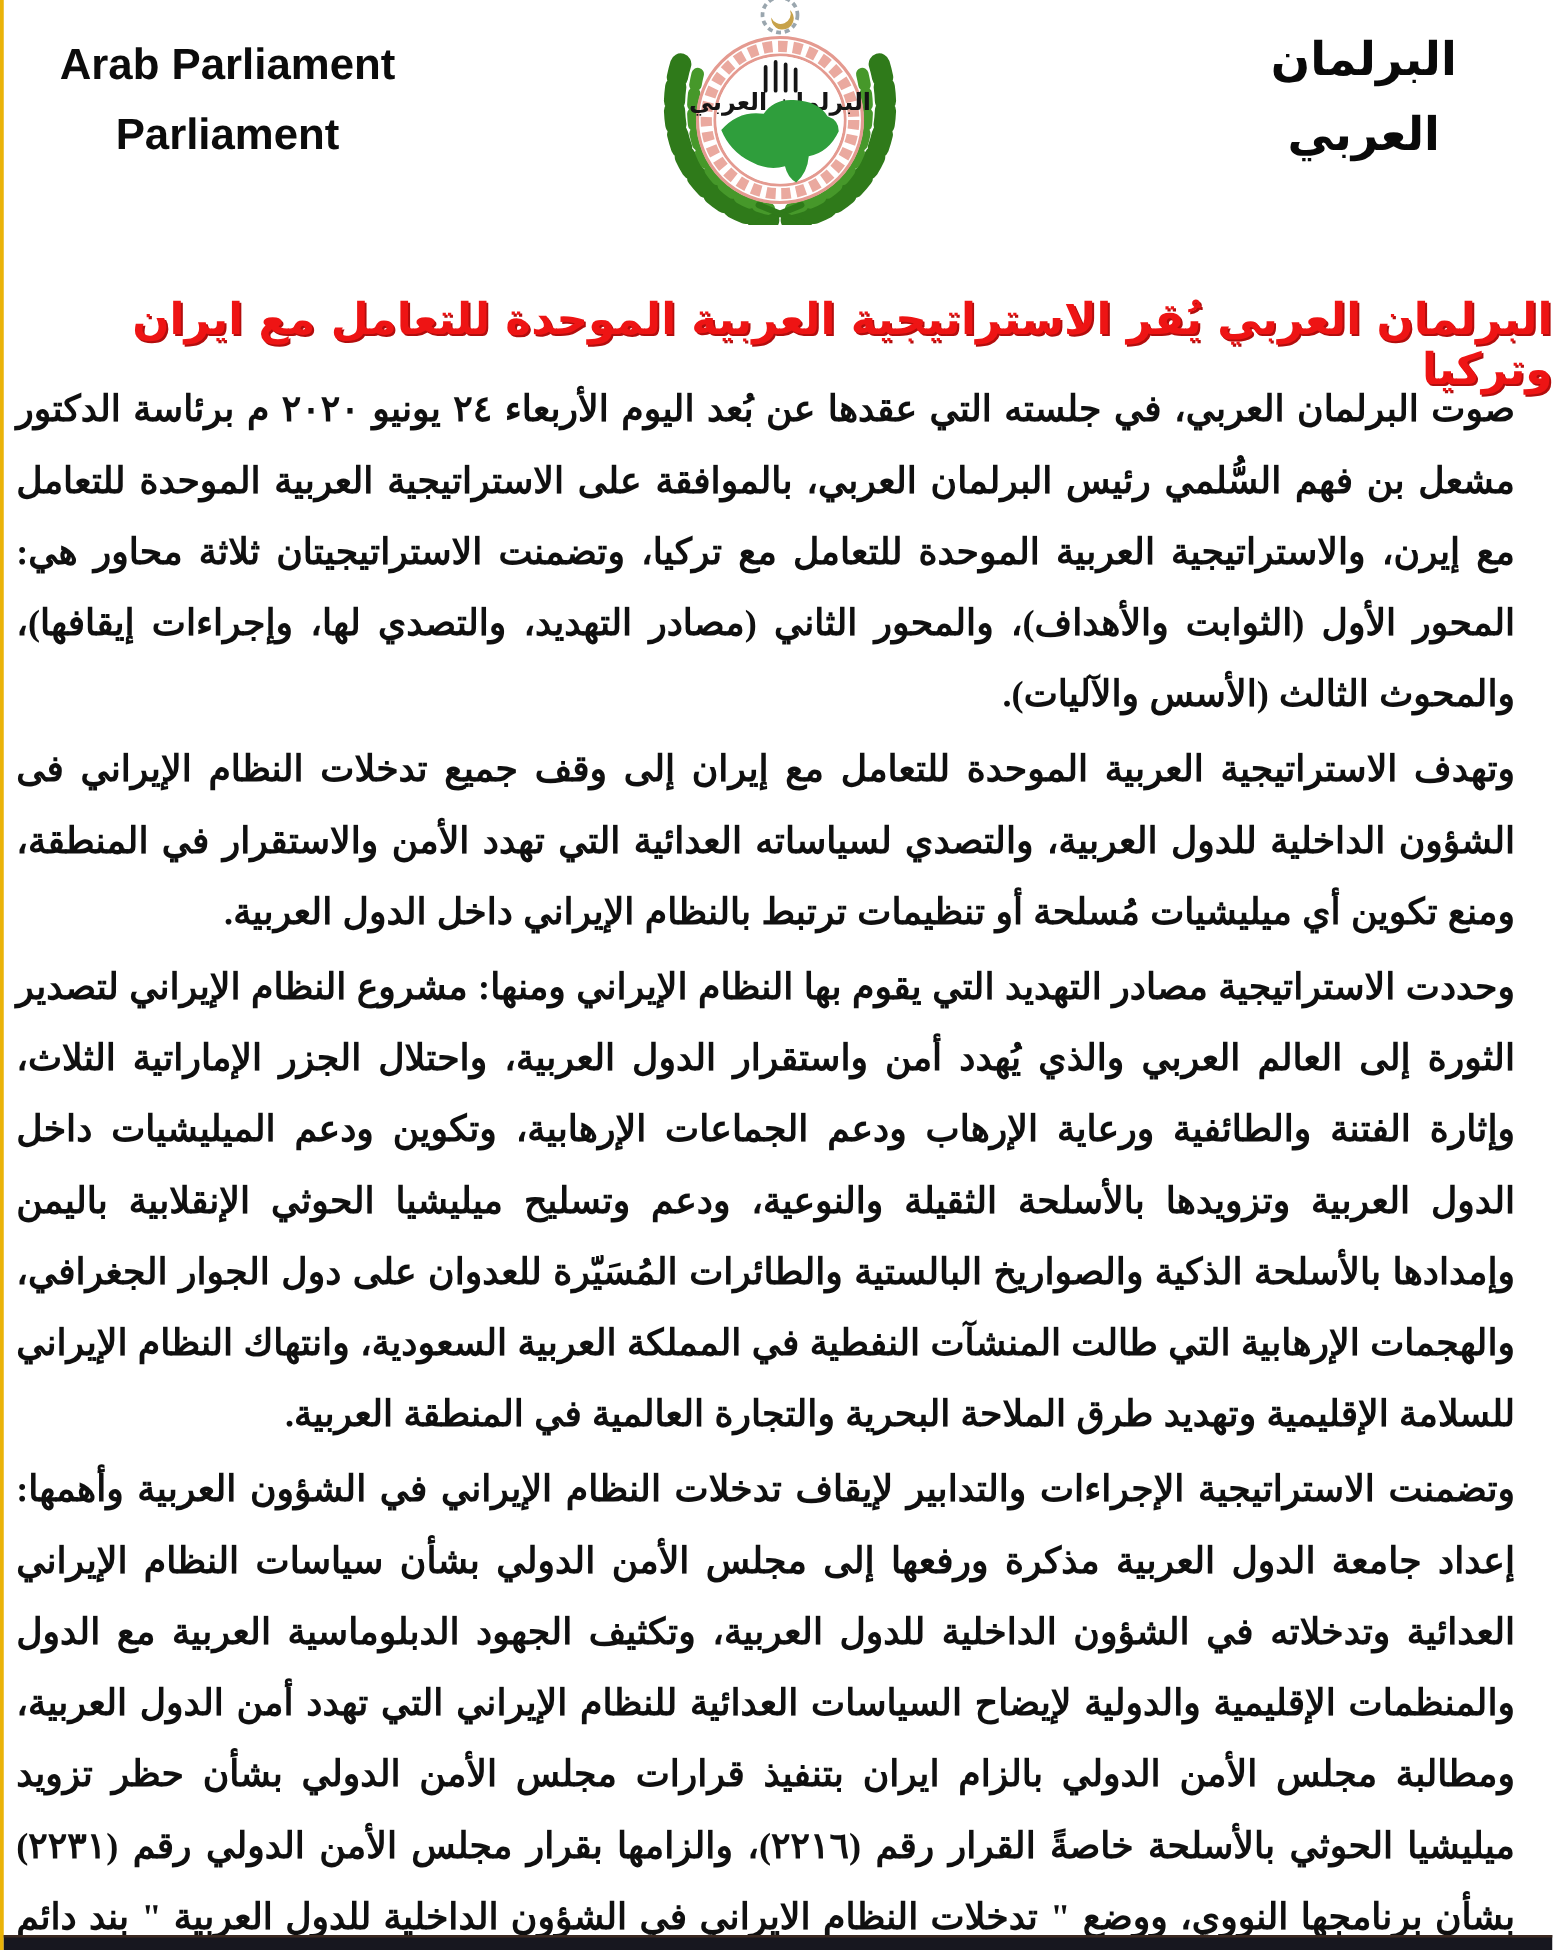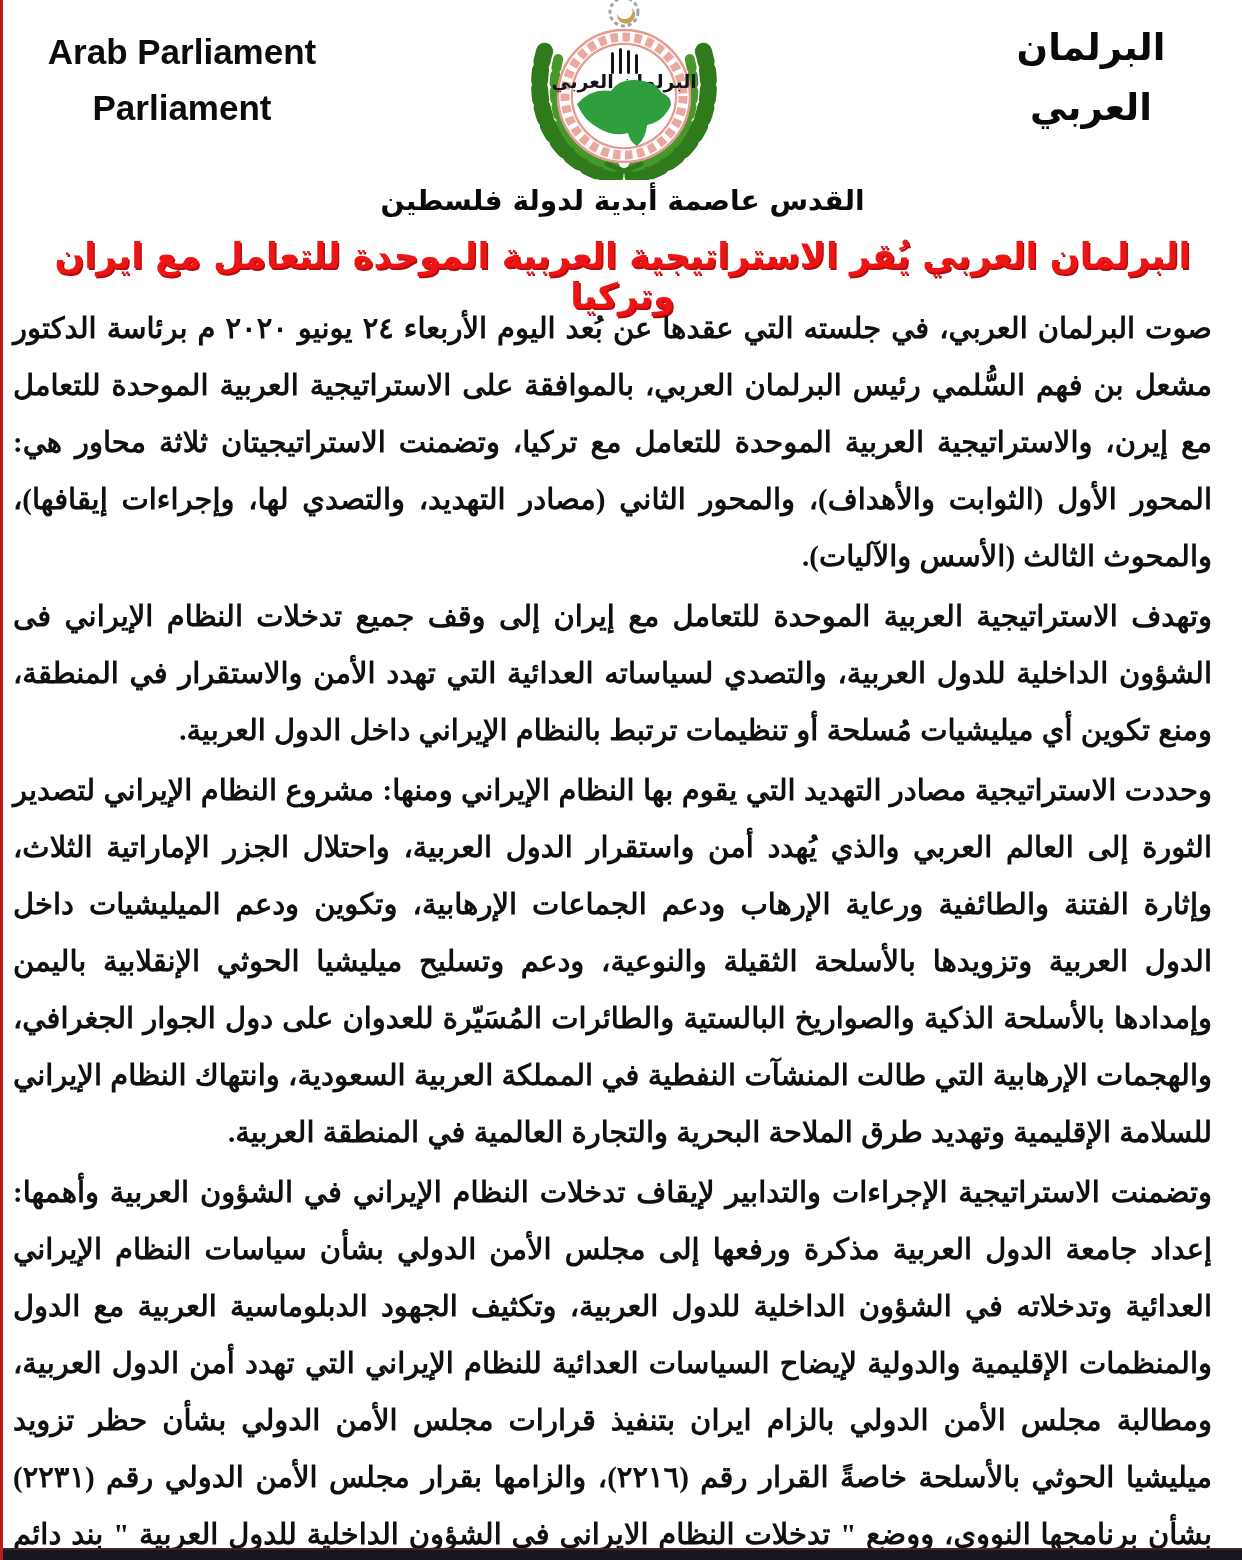--- a/index.html
+++ b/index.html
@@ -1,42 +1,42 @@
 <!DOCTYPE html>
 <html lang="ar"><head>
 <meta charset="utf-8">
 <style>
   html,body{margin:0;padding:0;background:#ffffff;}
   body{
     width:1242px;height:1560px;position:relative;overflow:hidden;
     font-family:"DejaVu Sans",sans-serif;
     -webkit-font-smoothing:antialiased;
   }
-  .page{position:absolute;inset:0;background:#ffffff;border-left:3px solid #b91c1c;}
+  .page{position:absolute;inset:0;background:#ffffff;border-left:3px solid #eab308;}
 
   
   .header{position:absolute;top:0;left:0;right:0;height:180px;}
   .hdr-en{
     position:absolute;left:14px;top:24px;width:330px;text-align:center;
     font-family:"Liberation Sans","DejaVu Sans",sans-serif;
     font-weight:bold;font-size:35px;line-height:56px;color:#0c0c0c;
   }
   .hdr-ar{
     position:absolute;right:16px;top:18px;width:270px;text-align:center;
     direction:rtl;font-weight:bold;font-size:37px;line-height:60px;color:#0a0a0a;
   }
   .hdr-logo{position:absolute;left:508px;top:0px;width:226px;height:180px;}
 
   
   .subtitle{
     position:absolute;top:184px;left:0;right:0;text-align:center;direction:rtl;
     font-weight:bold;font-size:28px;color:#0a0a0a;
   }
   .red-title{
-    position:absolute;top:236px;left:0;right:0;text-align:center;direction:rtl;
+    position:absolute;top:236px;left:0;right:0;direction:rtl;
     font-weight:bold;font-size:35px;color:#ee1414;
     text-shadow:1.5px 1.5px 0 #b20d0d;
   }
 
   
   .doc-body{
     position:absolute;top:300px;right:14px;left:10px;
     direction:rtl;text-align:justify;
     font-weight:bold;font-size:29px;line-height:57px;color:#101010;
     word-spacing:1px;
@@ -97,21 +97,20 @@
 
         <path fill="#2f9e3c" d="M66,104 q14,-16 34,-13 q8,-12 24,-11 q20,1 27,13 q9,3 9,12 q-8,17 -24,20 q-1,13 -10,21 q-7,-4 -9,-13 q-14,4 -28,-4 q-16,-8 -23,-25 z"></path>
       </svg>
     </div>
 
     <div class="hdr-ar">
       <div>البرلمان العربي</div>
     </div>
   </div>
 
-  <div class="subtitle">القدس عاصمة أبدية لدولة فلسطين</div>
   <div class="red-title">البرلمان العربي يُقر الاستراتيجية العربية الموحدة للتعامل مع ايران وتركيا</div>
 
   <div class="doc-body">
     <p>صوت البرلمان العربي، في جلسته التي عقدها عن بُعد اليوم الأربعاء ٢٤ يونيو ٢٠٢٠ م برئاسة الدكتور مشعل بن فهم السُّلمي رئيس البرلمان العربي، بالموافقة على الاستراتيجية العربية الموحدة للتعامل مع إيرن، والاستراتيجية العربية الموحدة للتعامل مع تركيا، وتضمنت الاستراتيجيتان ثلاثة محاور هي: المحور الأول (الثوابت والأهداف)، والمحور الثاني (مصادر التهديد، والتصدي لها، وإجراءات إيقافها)، والمحوث الثالث (الأسس والآليات).</p>
     <p>وتهدف الاستراتيجية العربية الموحدة للتعامل مع إيران إلى وقف جميع تدخلات النظام الإيراني فى الشؤون الداخلية للدول العربية، والتصدي لسياساته العدائية التي تهدد الأمن والاستقرار في المنطقة، ومنع تكوين أي ميليشيات مُسلحة أو تنظيمات ترتبط بالنظام الإيراني داخل الدول العربية.</p>
     <p>وحددت الاستراتيجية مصادر التهديد التي يقوم بها النظام الإيراني ومنها: مشروع النظام الإيراني لتصدير الثورة إلى العالم العربي والذي يُهدد أمن واستقرار الدول العربية، واحتلال الجزر الإماراتية الثلاث، وإثارة الفتنة والطائفية ورعاية الإرهاب ودعم الجماعات الإرهابية، وتكوين ودعم الميليشيات داخل الدول العربية وتزويدها بالأسلحة الثقيلة والنوعية، ودعم وتسليح ميليشيا الحوثي الإنقلابية باليمن وإمدادها بالأسلحة الذكية والصواريخ البالستية والطائرات المُسَيّرة للعدوان على دول الجوار الجغرافي، والهجمات الإرهابية التي طالت المنشآت النفطية في المملكة العربية السعودية، وانتهاك النظام الإيراني للسلامة الإقليمية وتهديد طرق الملاحة البحرية والتجارة العالمية في المنطقة العربية.</p>
     <p>وتضمنت الاستراتيجية الإجراءات والتدابير لإيقاف تدخلات النظام الإيراني في الشؤون العربية وأهمها: إعداد جامعة الدول العربية مذكرة ورفعها إلى مجلس الأمن الدولي بشأن سياسات النظام الإيراني العدائية وتدخلاته في الشؤون الداخلية للدول العربية، وتكثيف الجهود الدبلوماسية العربية مع الدول والمنظمات الإقليمية والدولية لإيضاح السياسات العدائية للنظام الإيراني التي تهدد أمن الدول العربية، ومطالبة مجلس الأمن الدولي بالزام ايران بتنفيذ قرارات مجلس الأمن الدولي بشأن حظر تزويد ميليشيا الحوثي بالأسلحة خاصةً القرار رقم (٢٢١٦)، والزامها بقرار مجلس الأمن الدولي رقم (٢٢٣١) بشأن برنامجها النووي، ووضع " تدخلات النظام الايراني في الشؤون الداخلية للدول العربية " بند دائم على جدول اجتماعات مجالس جامعة الدول العربية مع الاتحاد الأوروبي والاتحاد الإفريقي ومجموعة دول أمريكا اللاتينية والكاريبي والمنظمات الدولية والإقليمية الأخرى.</p>
 
   </div>
 

